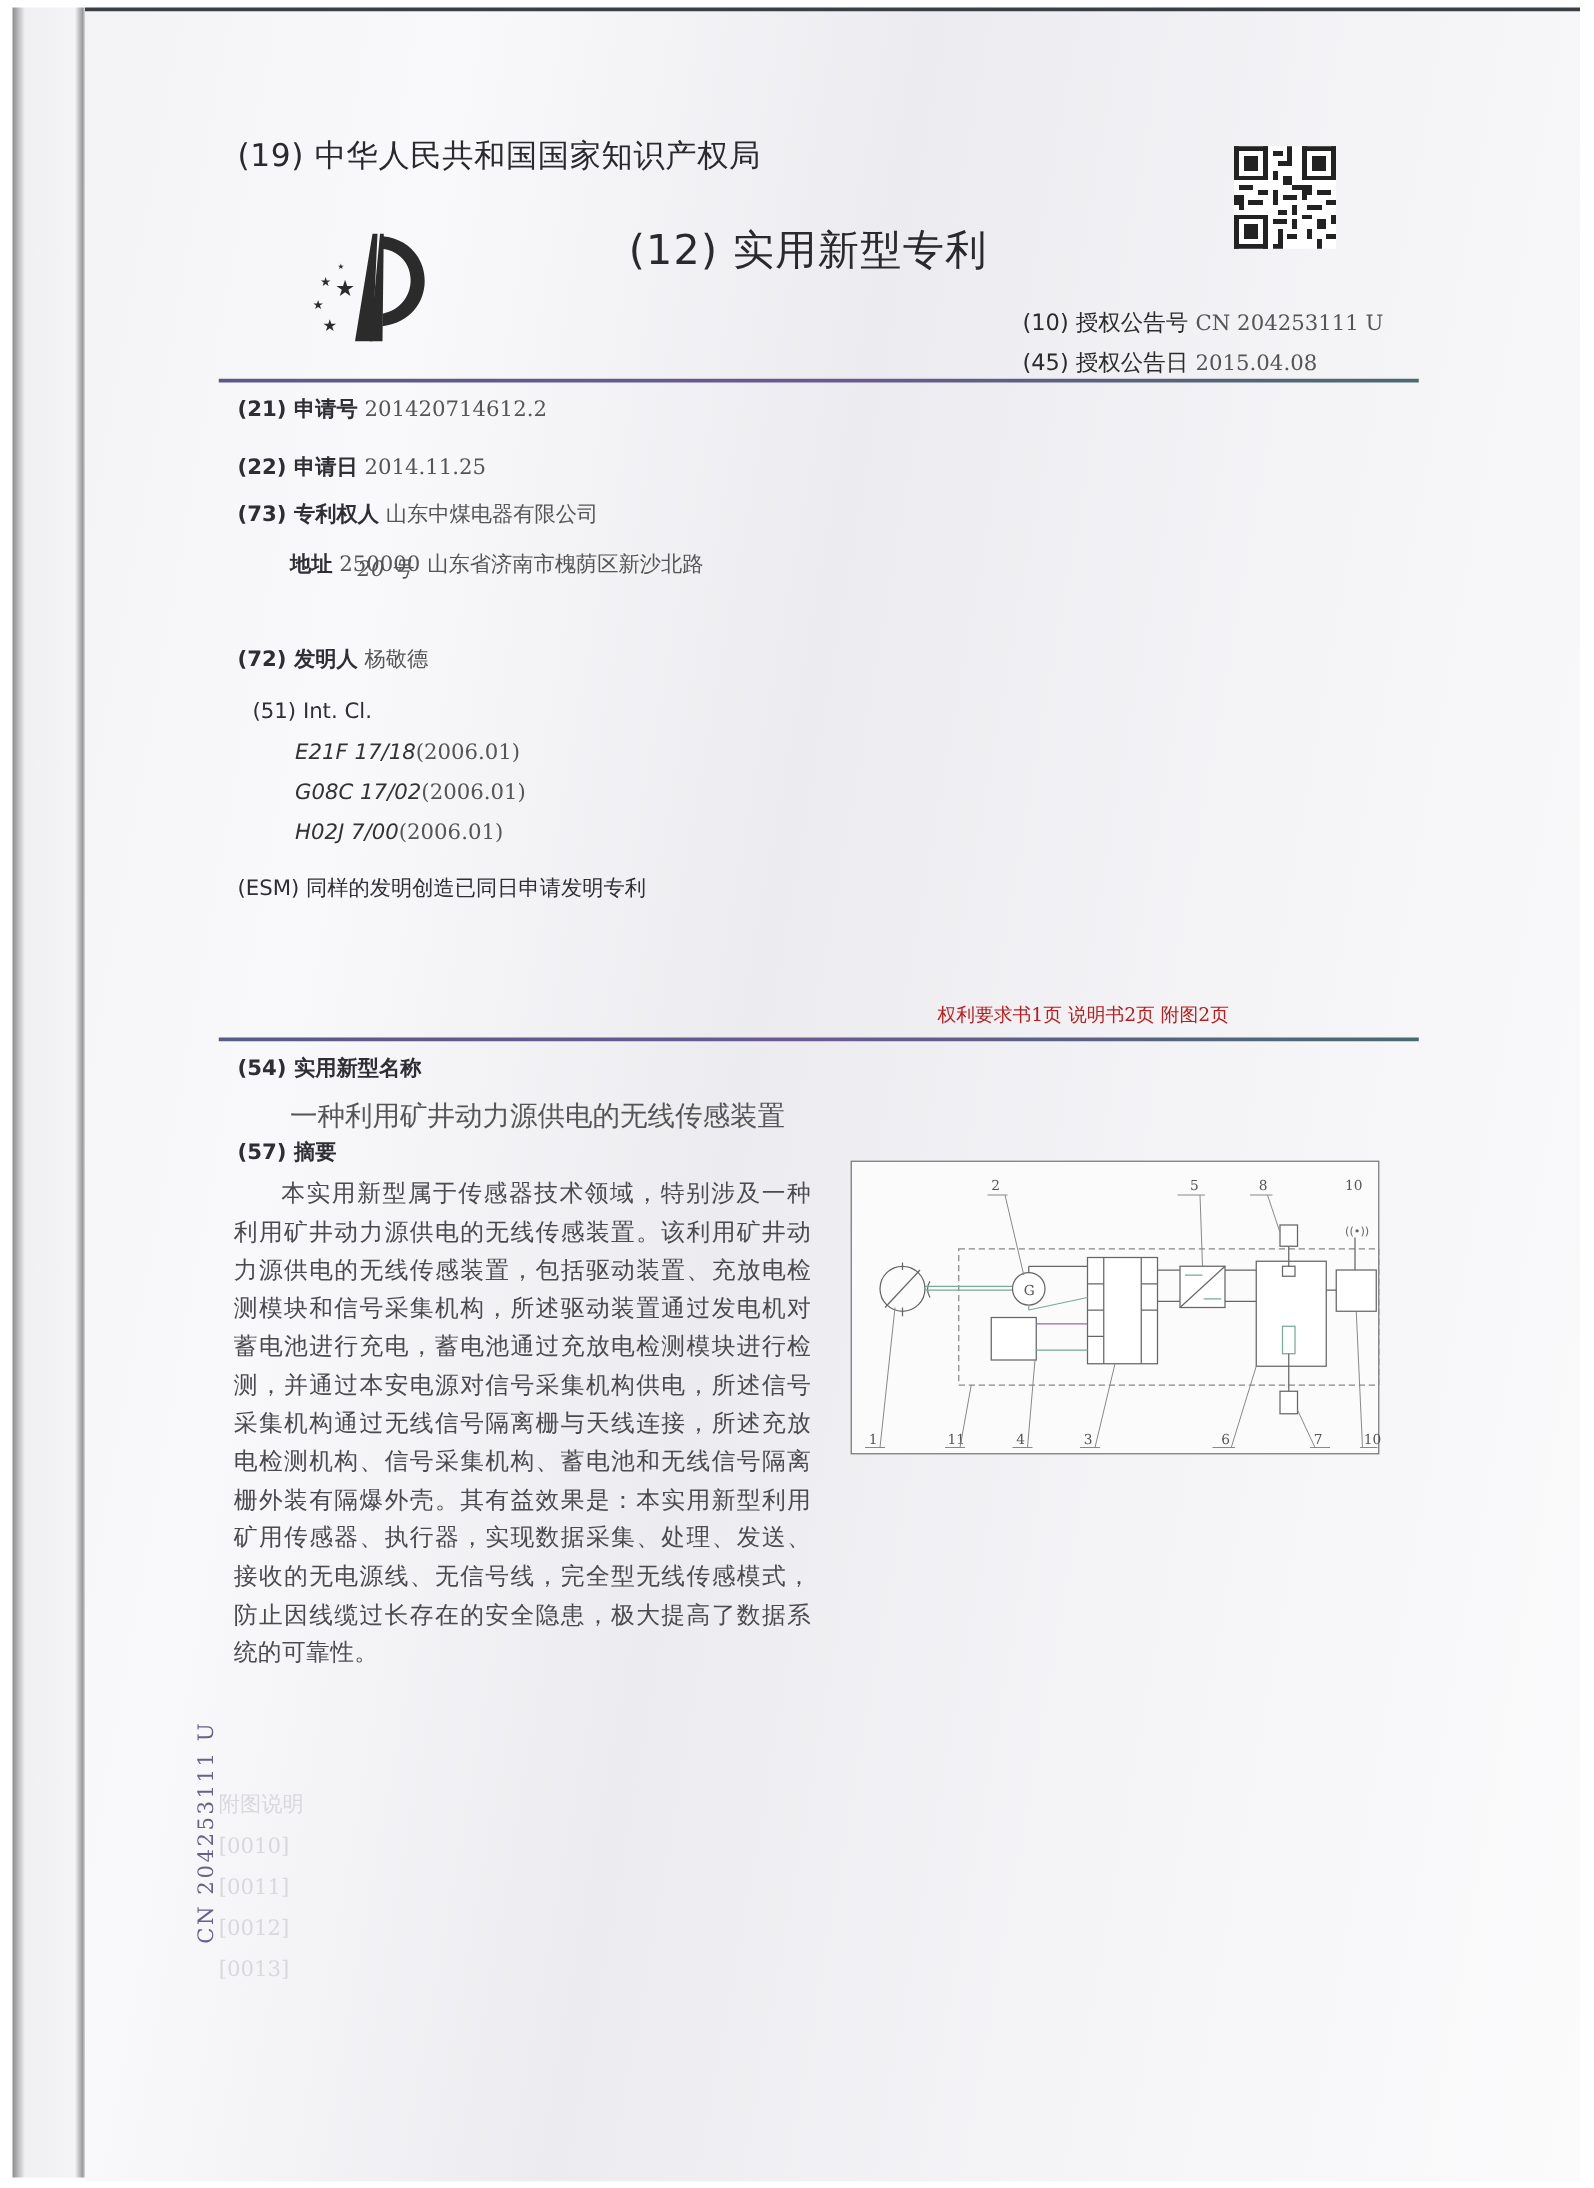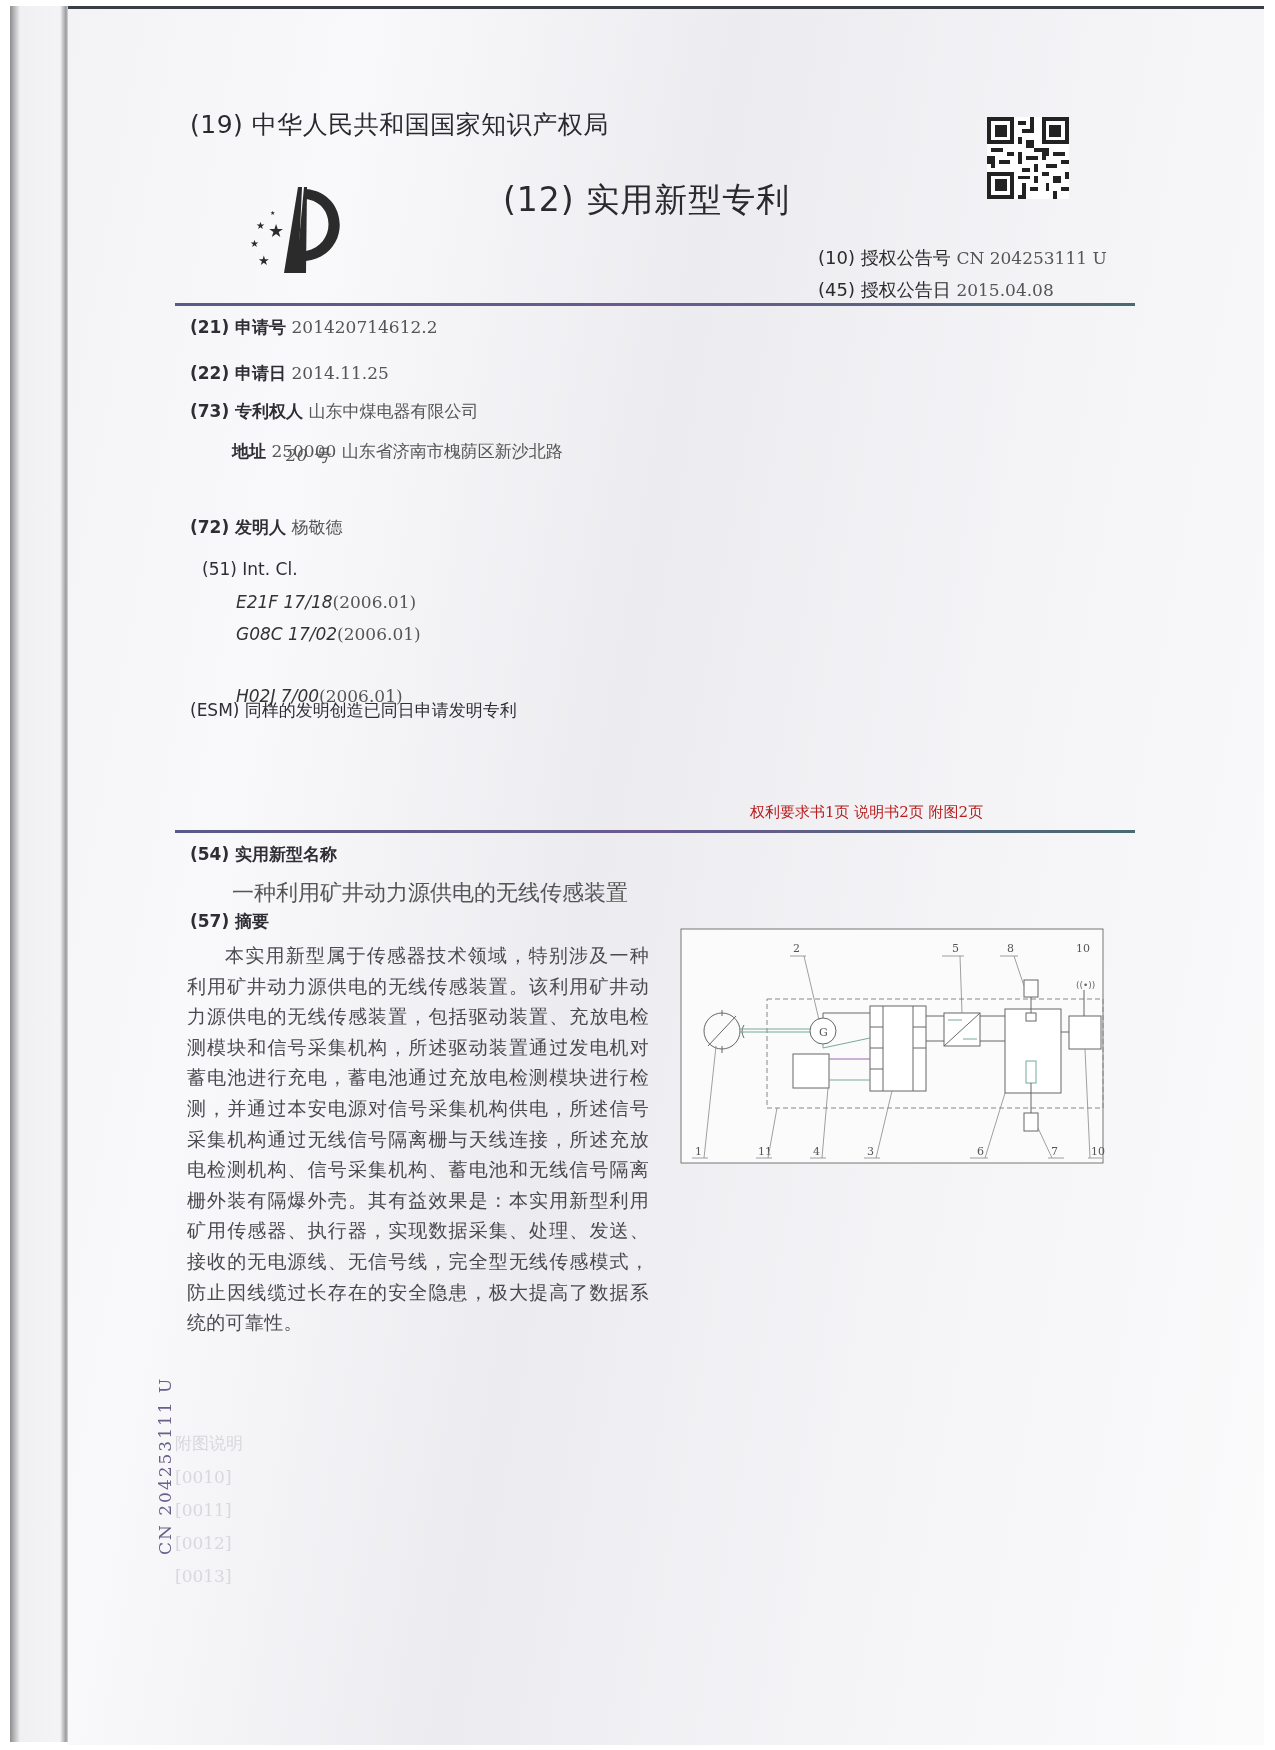--- a/index.html
+++ b/index.html
@@ -163,21 +163,21 @@
 </div>
 <div class="abs field" style="top:559px;margin-left:12px;">
   <span>(51) Int. Cl.</span>
 </div>
 <div class="abs ipc" style="top:592px;">
   <span class="code">E21F 17/18</span><span class="ver">(2006.01)</span>
 </div>
 <div class="abs ipc" style="top:624px;">
   <span class="code">G08C 17/02</span><span class="ver">(2006.01)</span>
 </div>
-<div class="abs ipc" style="top:656px;margin-top:30px;">
+<div class="abs ipc" style="top:656px;">
   <span class="code">H02J 7/00</span><span class="ver">(2006.01)</span>
 </div>
 <div class="abs field" style="top:699px;">(ESM) 同样的发明创造已同日申请发明专利</div>
 
 <div class="abs pages">权利要求书1页    说明书2页    附图2页</div>
 <div class="rule" style="top:830px;"></div>
 
 <div class="abs sec-head" style="top:843px;">(54) 实用新型名称</div>
 <div class="abs title-val">一种利用矿井动力源供电的无线传感装置</div>
 <div class="abs sec-head" style="top:910px;">(57) 摘要</div>

